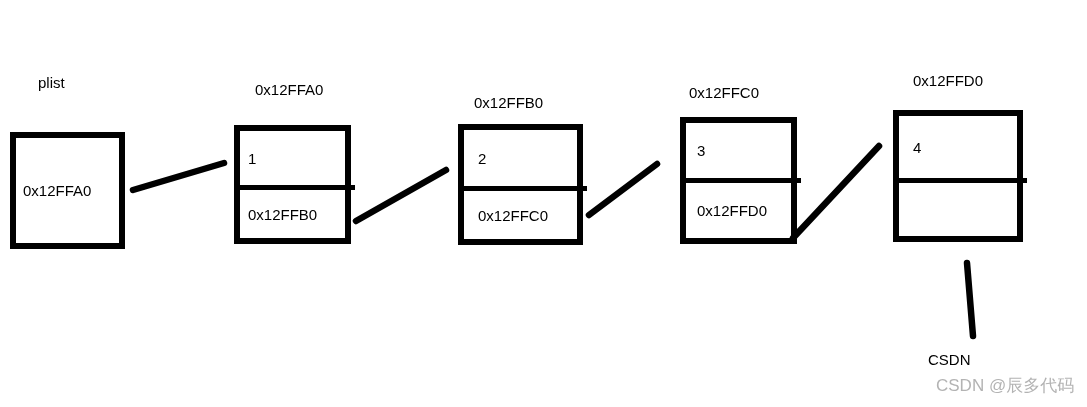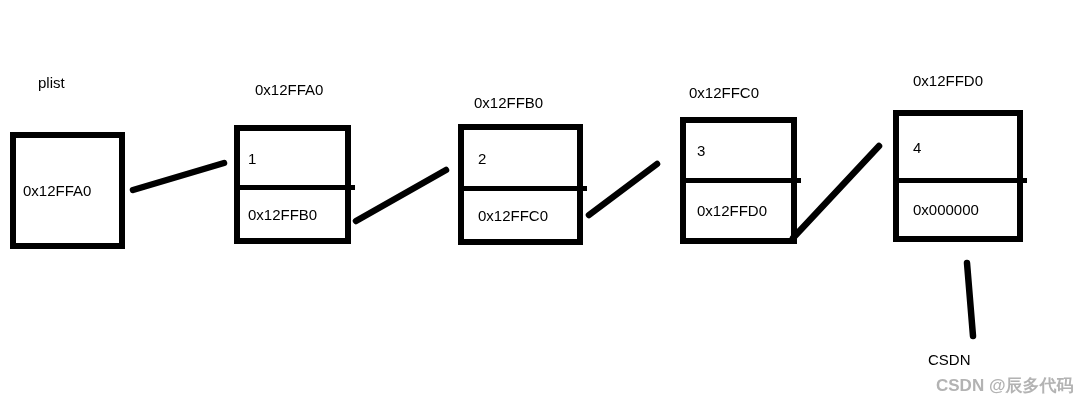--- a/index.html
+++ b/index.html
@@ -84,21 +84,20 @@
   }
 
   .watermark {
     position: absolute;
     left: 936px;
     top: 376px;
     font-size: 17px;
     line-height: 20px;
     color: #b3b3b3;
     white-space: nowrap;
-    font-weight: bold;
   }
 </style>
 </head>
 <body>
 
 <div class="canvas">
 
   <span class="lbl plist-lbl">plist</span>
   <div class="box plist-box">
     <span>0x12FFA0</span>
@@ -137,23 +136,20 @@
     <div class="cell bottom">
       <span>0x12FFD0</span>
     </div>
   </div>
 
   <div class="node n4">
     <div class="cell top">
       <span>4</span>
     </div>
     <div class="divider"></div>
-    <div class="cell bottom">
-      <span>0x000000</span>
-    </div>
   </div>
 
   <svg class="links" viewBox="0 0 1087 407" xmlns="http://www.w3.org/2000/svg">
     <line x1="133" y1="190" x2="224" y2="163" stroke="#000" stroke-width="6.5" stroke-linecap="round"></line>
     <line x1="356" y1="221" x2="446" y2="170" stroke="#000" stroke-width="6.5" stroke-linecap="round"></line>
     <line x1="589" y1="215" x2="657" y2="164" stroke="#000" stroke-width="6.5" stroke-linecap="round"></line>
     <line x1="793" y1="238" x2="879" y2="146" stroke="#000" stroke-width="6.5" stroke-linecap="round"></line>
     <line x1="967" y1="263" x2="973" y2="336" stroke="#000" stroke-width="6.5" stroke-linecap="round"></line>
   </svg>
 

